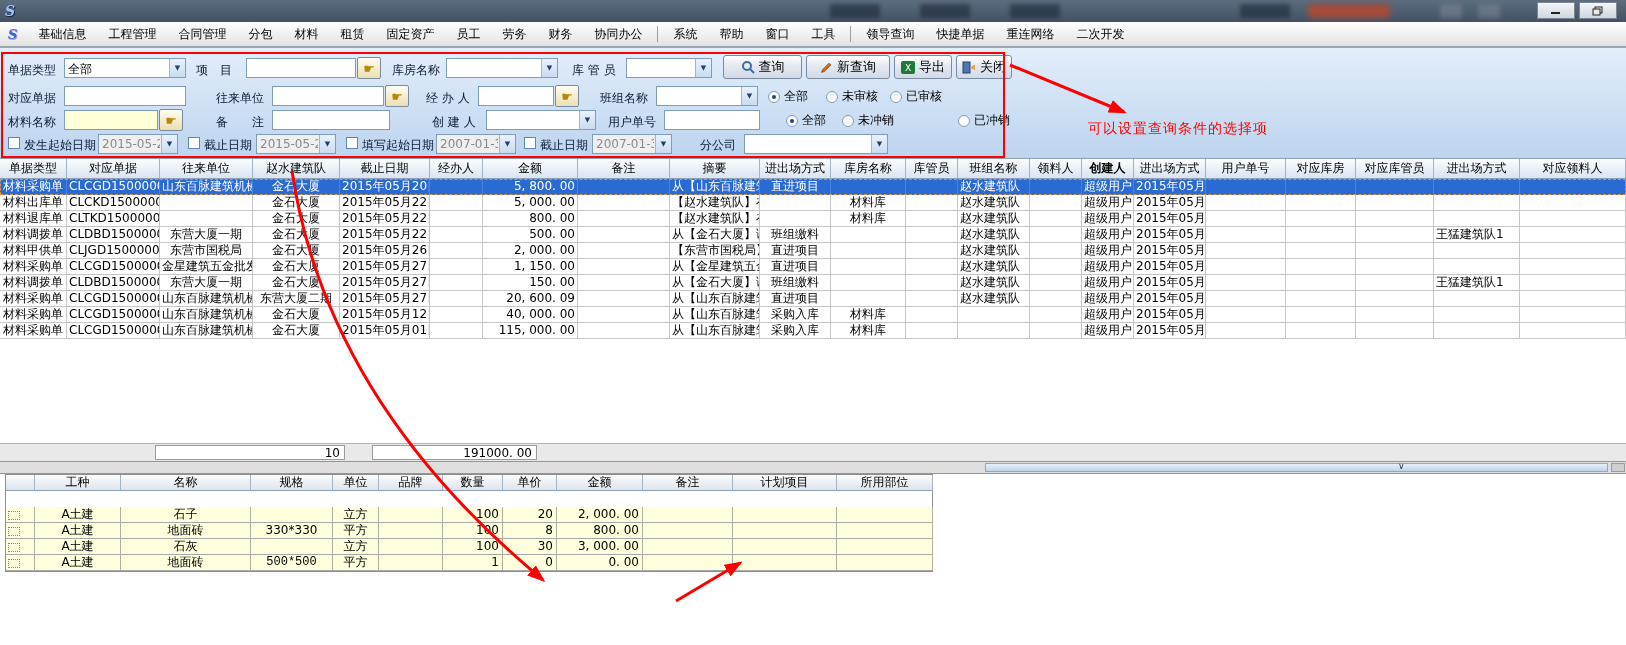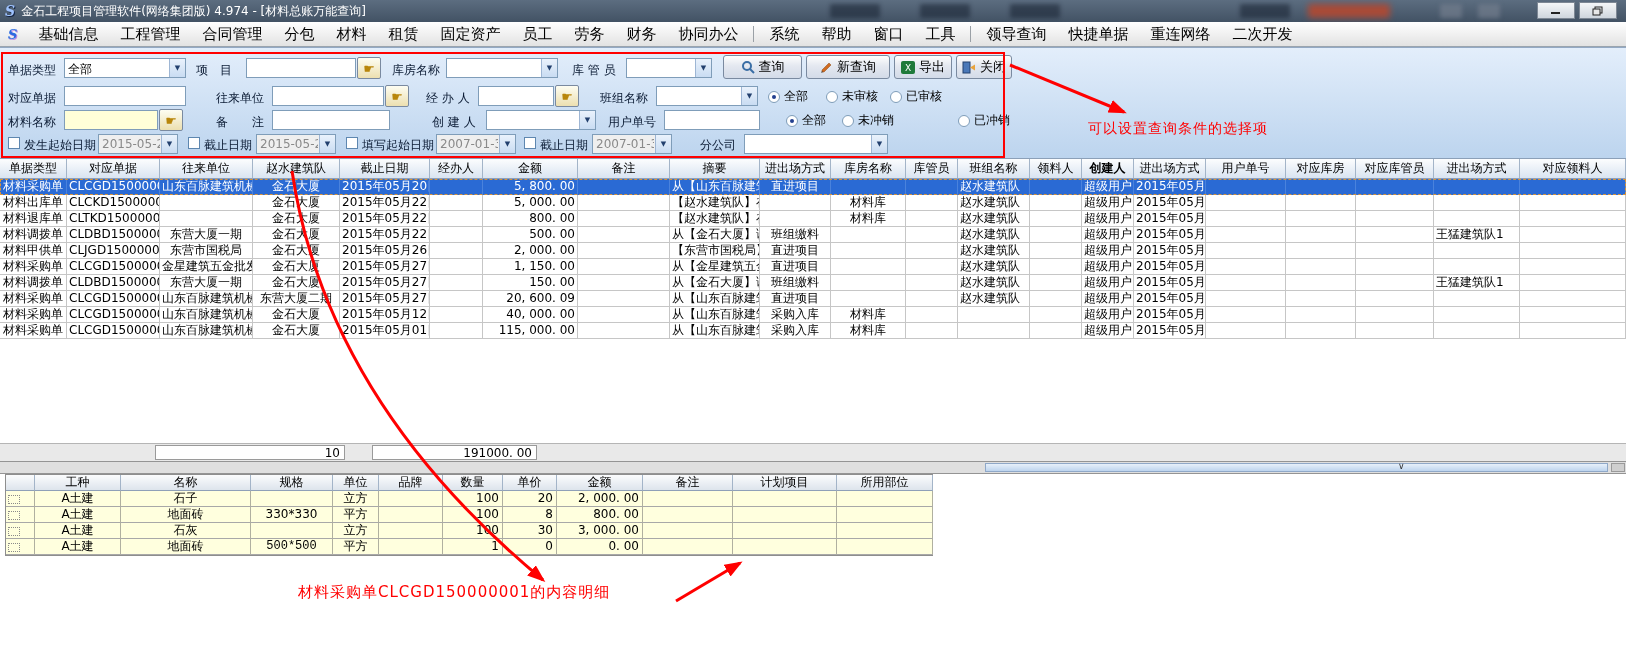--- a/index.html
+++ b/index.html
@@ -16,21 +16,21 @@
   .blur-box { position:absolute; top:4px; height:14px; border-radius:2px; filter:blur(2px); }
   .win-btn { position:absolute; top:2px; width:38px; height:17px; border:1px solid #7d8794;
     background:linear-gradient(#f4f6f8,#cfd6de); display:flex; align-items:center; justify-content:center; }
 
   
   .menubar { position:absolute; left:0; top:22px; width:1626px; height:25px;
     background:linear-gradient(#ffffff,#e2e2e2); border-bottom:1px solid #9aa4ae;
     display:flex; align-items:center; }
   .menubar .app-icon { color:#2b6be0; text-shadow:1px 1px 0 #b8d; font-size:13px; margin:0 10px 0 8px; }
   .menu-items { display:flex; align-items:center; height:100%; }
-  .menu-item { font-size:15px; color:#000; padding:0 11px; line-height:24px; cursor:default; }
+  .menu-item { font-size:12px; color:#000; padding:0 11px; line-height:24px; cursor:default; }
   .menu-sep { width:1px; height:16px; background:#9aa0a6; margin:0 4px; }
 
   
   .query-panel { position:absolute; left:0; top:47px; width:1626px; height:111px;
     background:linear-gradient(#e3eefb,#bcd4ee); border-top:1px solid #93a9c4; }
   .q-label { position:absolute; font-size:12px; color:#0a1a33; white-space:nowrap; }
   .q-input { position:absolute; height:20px; background:#fff; border:1px solid #7f9db9; font-size:12px; padding:0 3px; }
   .q-input.yellow { background:#ffffd8; }
   .combo { position:absolute; height:20px; background:#fff; border:1px solid #7f9db9; font-size:12px; }
   .combo .val { position:absolute; left:3px; top:2px; right:17px; overflow:hidden; white-space:nowrap; }
@@ -73,21 +73,21 @@
   
   .splitter { position:absolute; left:0; top:461px; width:1626px; height:13px; background:#dfdfdf;
     border-top:1px solid #949494; border-bottom:1px solid #949494; }
   .spl-thumb { position:absolute; left:985px; top:1px; width:623px; height:9px;
     background:linear-gradient(#e7f0fa,#bdd4ee); border:1px solid #8fa8c8; }
   .spl-chev { position:absolute; left:1398px; top:-1px; font-size:9px; color:#333; }
   .spl-endbox { position:absolute; right:1px; top:1px; width:14px; height:9px; background:#cfcfcf; border:1px solid #9a9a9a; }
 
   
   .detail { position:absolute; left:5px; top:474px; width:928px; background:#fff; border:1px solid #8e8e8e; }
-  .d-header { display:flex; height:16px;text-align:center; }
+  .d-header { display:flex; height:32px;text-align:center; }
   .dh-cell { flex:none; height:16px; background:linear-gradient(#fbfcfd,#dde4ec);
     border-right:1px solid #a3b4c8; border-bottom:1px solid #8fa0b8; font-size:12px;
     display:flex; align-items:center; justify-content:center; overflow:hidden; white-space:nowrap; cursor:pointer; }
   .d-row { display:flex; height:16px; }
   .d-cell { flex:none; height:16px; line-height:15px; font-size:12px; padding:0 3px;
     background:#ffffde; border-right:1px solid #b0b0a0; border-bottom:1px solid #a8a8a8;
     overflow:hidden; white-space:nowrap; }
   .d-sel { flex:none; width:29px; height:16px; background:#ffffde; border-right:1px solid #b0b0a0;
     border-bottom:1px solid #a8a8a8; position:relative; }
   .d-sel::after { content:""; position:absolute; left:2px; top:4px; width:10px; height:7px;
@@ -97,21 +97,20 @@
   .ann-overlay { position:absolute; left:0; top:0; width:1626px; height:645px; pointer-events:none; z-index:50; }
   .red-note { position:absolute; color:#f00; font-size:14px; white-space:nowrap; z-index:51; letter-spacing:1px; }
 </style>
 </head>
 <body>
 
 <div id="stage">
 
   <div class="titlebar">
     <span class="app-icon">S</span>
-    <span class="title-text">金石工程项目管理软件(网络集团版) 4.974 - [材料总账万能查询]</span>
     <span class="blur-box" style="left:830px;width:50px;background:rgba(10,20,35,.45);"></span>
     <span class="blur-box" style="left:920px;width:50px;background:rgba(10,20,35,.45);"></span>
     <span class="blur-box" style="left:1010px;width:50px;background:rgba(10,20,35,.45);"></span>
     <span class="blur-box" style="left:1240px;width:50px;background:rgba(10,20,35,.45);"></span>
     <span class="blur-box" style="left:1308px;width:82px;background:rgba(185,70,45,.85);filter:blur(3px);"></span>
     <span class="blur-box" style="left:1440px;width:22px;background:rgba(120,130,145,.6);"></span>
     <span class="blur-box" style="left:1478px;width:22px;background:rgba(120,130,145,.6);"></span>
     <span class="win-btn" style="left:1537px;">
       <svg width="12" height="9">
           <rect x="1" y="6" width="9" height="2" fill="#222"></rect>
@@ -640,15 +639,14 @@
       <marker id="arw" markerWidth="8" markerHeight="6" refX="5" refY="2.25" orient="auto">
         <path d="M0,0 L6,2.25 L0,4.5 z" fill="#f00"></path>
       </marker>
     </defs>
     <rect x="2" y="53" width="1002" height="104" fill="none" stroke="#f00" stroke-width="2"></rect>
     <line x1="1010" y1="65" x2="1124" y2="112" stroke="#f00" stroke-width="3" marker-end="url(#arw)"></line>
     <path d="M292,171 Q326,400 543,580" fill="none" stroke="#f00" stroke-width="3" marker-end="url(#arw)"></path>
     <line x1="676" y1="601" x2="740" y2="563" stroke="#f00" stroke-width="3" marker-end="url(#arw)"></line>
   </svg>
   <div class="red-note" style="left:1088px;top:120px;">可以设置查询条件的选择项</div>
-  <div class="red-note" style="left:298px;top:583px;font-size:15px;">材料采购单CLCGD150000001的内容明细</div>
 
 </div>
 
 </body></html>

